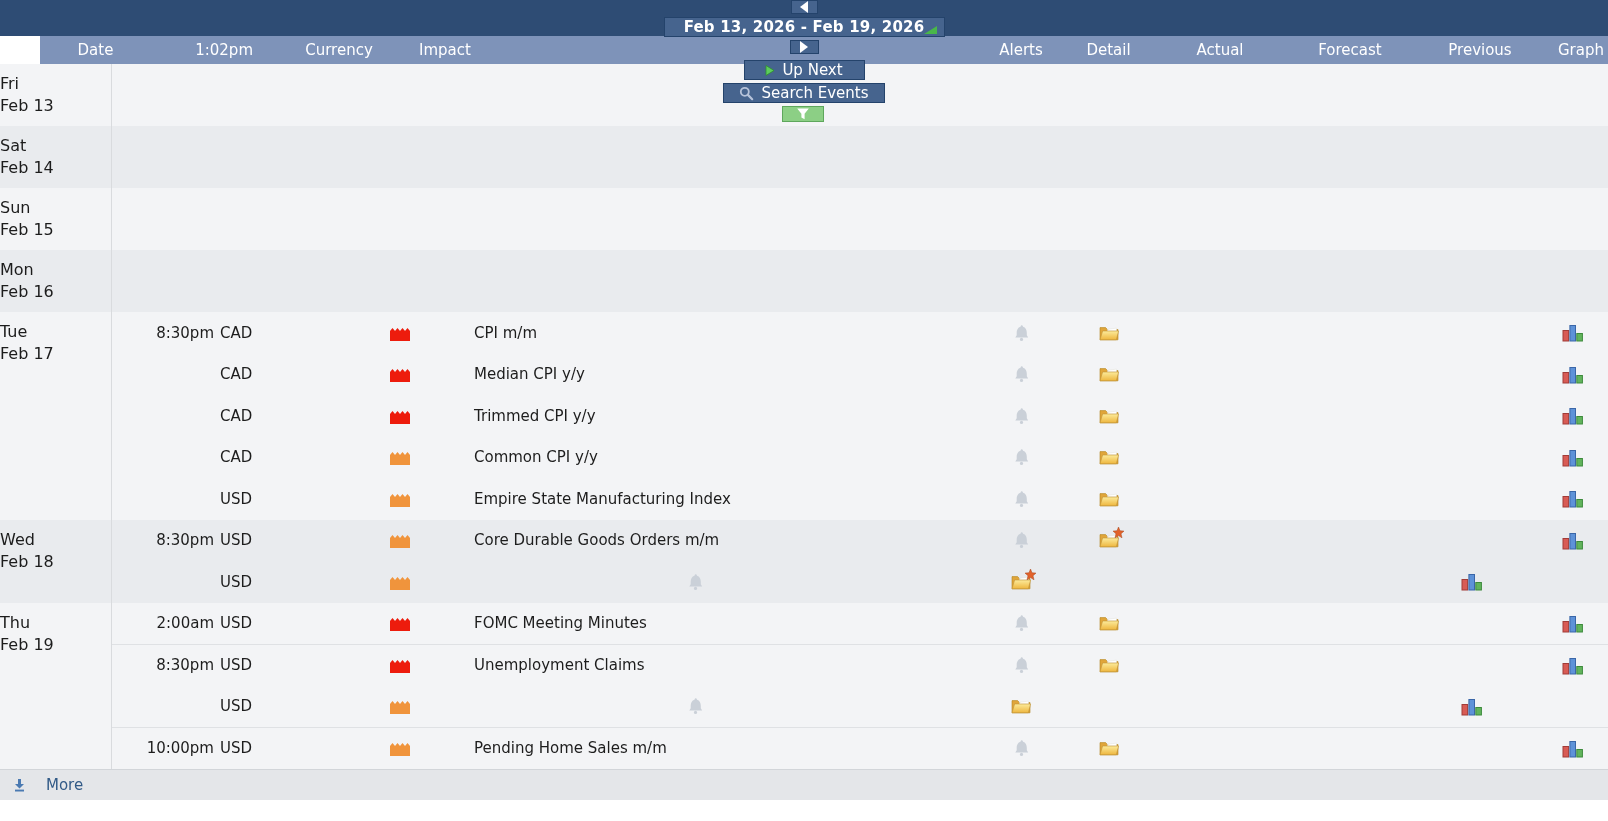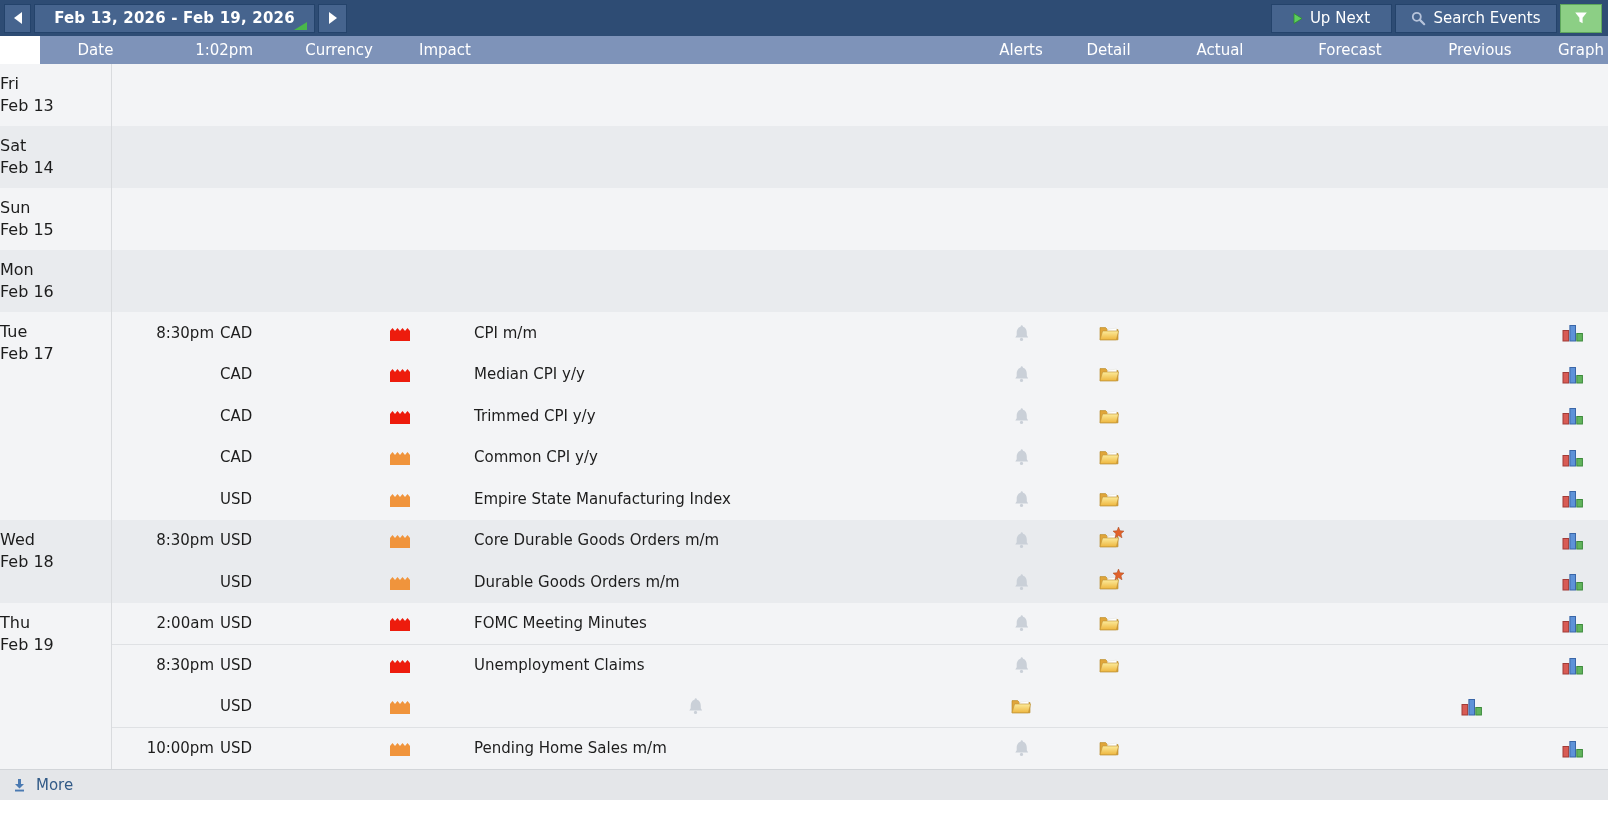--- a/index.html
+++ b/index.html
@@ -7,21 +7,21 @@
   .app {
     width:1608px; height:821px; position:relative; overflow:hidden;
     background:#fff;
     font-family:"DejaVu Sans","Liberation Sans",sans-serif;
     font-size:15px; color:#1d1d1d;
   }
 
   
   .topbar {
     height:36px; background:#2e4c74; display:flex; align-items:center;
-    padding:0 4px; gap:3px;
+    padding:0 4px; gap:3px;flex-direction:column;
   }
   .tb-btn {
     height:29px; background:#46648e; border:1px solid #24436b;
     display:flex; align-items:center; justify-content:center;
     color:#fff; cursor:pointer; position:relative;
   }
   .btn-prev { width:27px; }
   .btn-next { width:29px; }
   .btn-daterange { width:281px; font-weight:bold; font-size:15px; letter-spacing:0.2px; }
   .corner-marker {
@@ -69,21 +69,21 @@
   .c-cur { text-align:left; }
   .c-impact, .c-alerts, .c-detail, .c-graph { display:flex; align-items:center; justify-content:center; }
   .c-graph { padding-right:16px; }
   .c-name { padding-left:54px; cursor:pointer; }
   .icon-wrap { position:relative; display:inline-flex; cursor:pointer; }
   .star-overlay { position:absolute; top:-5px; right:-5px; }
 
   
   .morebar {
     height:31px; background:#e4e6e9; border-top:1px solid #d2d5d9;
-    display:flex; align-items:center; padding-left:13px; gap:10px;
+    display:flex; align-items:center; padding-left:13px; gap:20px;
   }
   .morebar .more-label { color:#315a87; font-size:15px; cursor:pointer; }
   .bottom-space { background:#fff; height:21px; }
   svg { display:block; }
 </style>
 </head>
 <body>
 
 <div class="app">
 
@@ -450,21 +450,20 @@
             </div>
           </div>
           <div class="erow">
             <div class="c-time"></div>
             <div class="c-cur">USD</div>
             <div class="c-impact">
               <svg width="20" height="16" viewBox="0 0 20 16">
       <path d="M0,16 V6 L2.5,3 5,6 7.5,3 10,6 12.5,3 15,6 17.5,3 20,6 V16 Z" fill="#f0943c"></path>
               </svg>
             </div>
-            <div class="c-name">Durable Goods Orders m/m</div>
             <div class="c-alerts">
               <span class="icon-wrap">
                 <svg width="15" height="18" viewBox="0 0 15 18">
       <path d="M7.5,1.2 c0.9,0 1.5,0.7 1.5,1.5 c2.6,0.7 3.8,3 3.8,6 v2.6 l1.4,2.2 H1.3 l1.4,-2.2 V8.7 c0,-3 1.2,-5.3 3.8,-6 c0,-0.8 0.6,-1.5 1.5,-1.5 z" fill="#cad0d8"></path>
       <circle cx="7.5" cy="15.4" r="1.6" fill="#cad0d8"></circle>
                 </svg>
               </span>
             </div>
             <div class="c-detail">
               <span class="icon-wrap">

